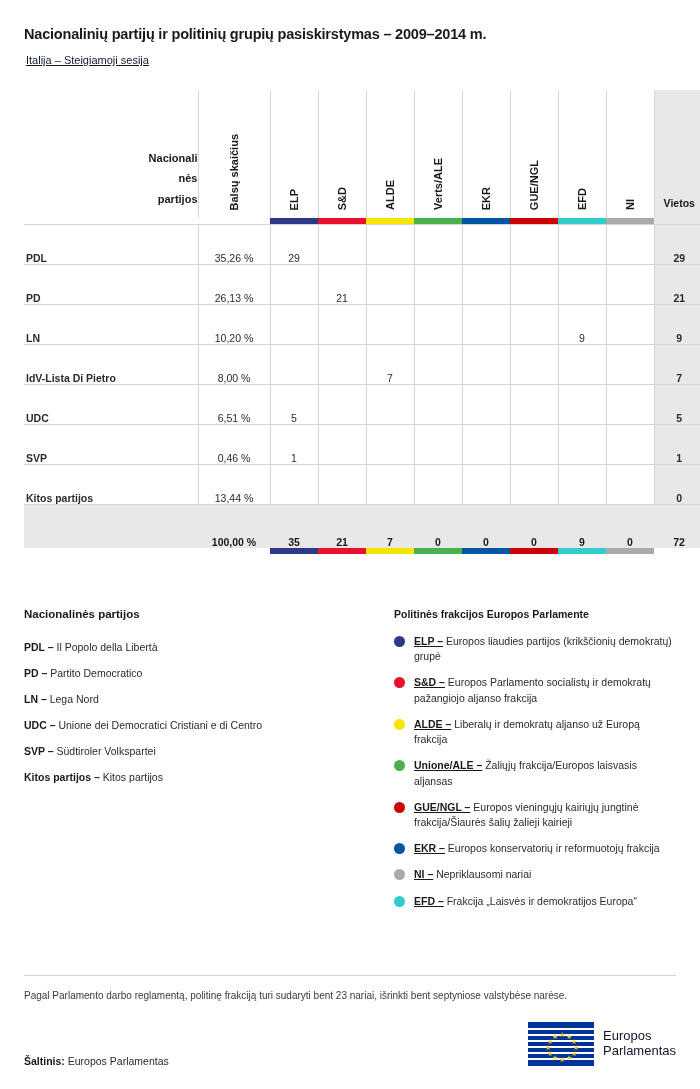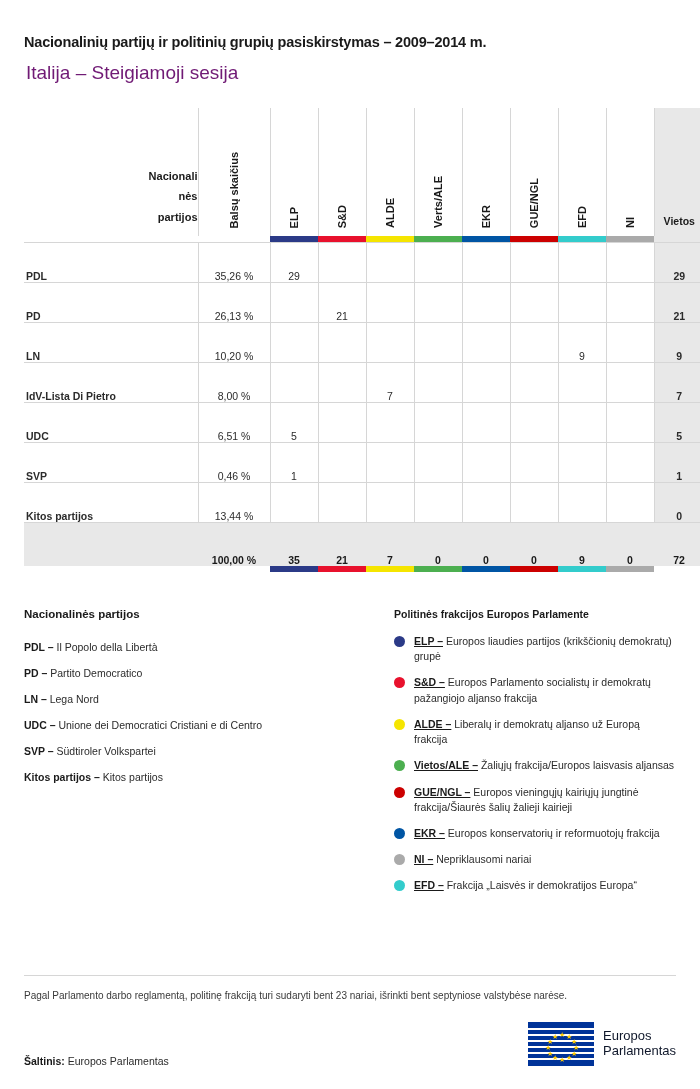--- a/index.html
+++ b/index.html
@@ -13,34 +13,35 @@
     height: 1089px;
     position: relative;
     font-family: "Liberation Sans", sans-serif;
     color: #2b2b2b;
     overflow: hidden;
   }
   .page {
     position: relative;
     width: 700px;
     height: 1089px;
-    padding: 16px 24px;
+    padding: 8px 24px;
   }
   .title {
     font-size: 14.5px;
     font-weight: bold;
     color: #1a1a1a;
     padding-top: 18px;
     letter-spacing: -0.2px;
   }
   .subtitle {
-    font-size: 19px;
-    color: #701a75;
+    font-size: 11px;
+    color: #0f172a;
     padding-top: 12px;
     padding-left: 2px;
+    text-decoration: underline;
   }
 
   
   table.main {
     margin-top: 24px;
     border-collapse: collapse;
     width: 652px;
     table-layout: fixed;
   }
   table.main td, table.main th {
@@ -488,21 +489,21 @@
         <span><b>S&amp;D –</b>
         <span>Europos Parlamento socialistų ir demokratų pažangiojo aljanso frakcija</span></span>
       </div>
       <div class="grp-item">
         <span class="dot" style="background:#f5e500"></span>
         <span><b>ALDE –</b>
         <span>Liberalų ir demokratų aljanso už Europą frakcija</span></span>
       </div>
       <div class="grp-item">
         <span class="dot" style="background:#4caf50"></span>
-        <span><b>Vietos/ALE –</b>
+        <span><b>Unione/ALE –</b>
         <span>Žaliųjų frakcija/Europos laisvasis aljansas</span></span>
       </div>
       <div class="grp-item">
         <span class="dot" style="background:#cc0000"></span>
         <span><b>GUE/NGL –</b>
         <span>Europos vieningųjų kairiųjų jungtinė frakcija/Šiaurės šalių žalieji kairieji</span></span>
       </div>
       <div class="grp-item">
         <span class="dot" style="background:#0055a4"></span>
         <span><b>EKR –</b>

